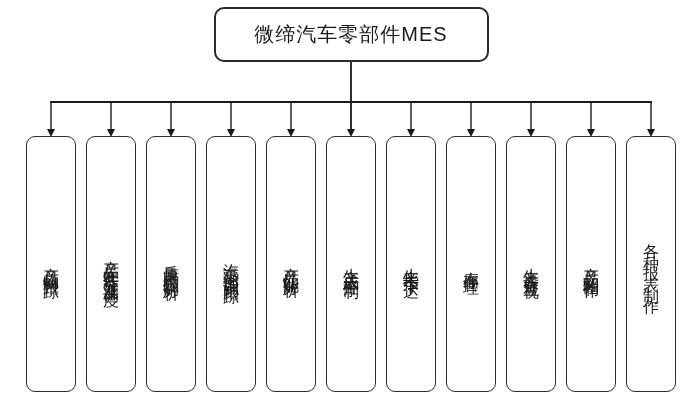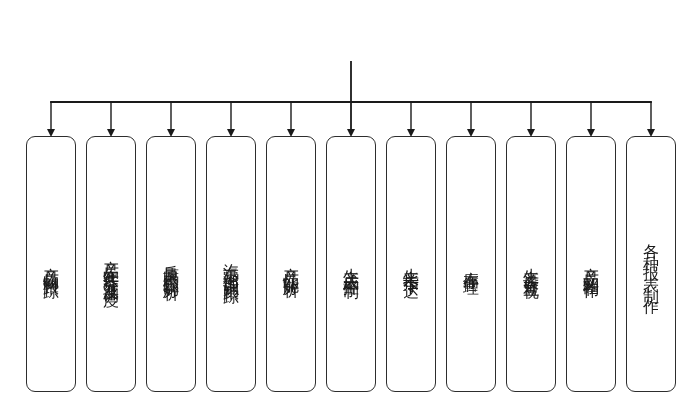--- a/index.html
+++ b/index.html
@@ -97,20 +97,23 @@
       <line x1="471" y1="102" x2="471" y2="131" stroke="#1a1a1a" stroke-width="1.4"></line>
       <polygon points="467,129 475,129 471,137" fill="#1a1a1a"></polygon>
       <line x1="531" y1="102" x2="531" y2="131" stroke="#1a1a1a" stroke-width="1.4"></line>
       <polygon points="527,129 535,129 531,137" fill="#1a1a1a"></polygon>
       <line x1="591" y1="102" x2="591" y2="131" stroke="#1a1a1a" stroke-width="1.4"></line>
       <polygon points="587,129 595,129 591,137" fill="#1a1a1a"></polygon>
       <line x1="651" y1="102" x2="651" y2="131" stroke="#1a1a1a" stroke-width="1.4"></line>
       <polygon points="647,129 655,129 651,137" fill="#1a1a1a"></polygon>
     </svg>
 
+  <div class="root-box" style="left: 213.5px;">
+    <span>微缔汽车零部件MES</span>
+  </div>
 
   <div class="module-row">
     <div class="col-box">
       <span class="col-label">产品物料跟踪</span>
     </div>
     <div class="col-box">
       <span class="col-label">产品生产任务分派及调度</span>
     </div>
     <div class="col-box">
       <span class="col-label">质量跟踪控制分析</span>

